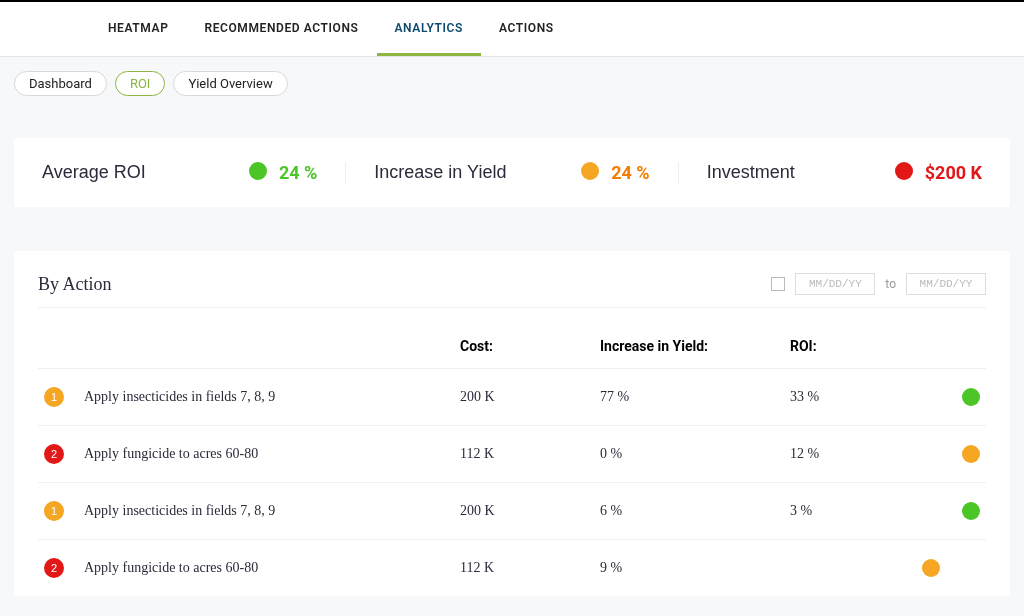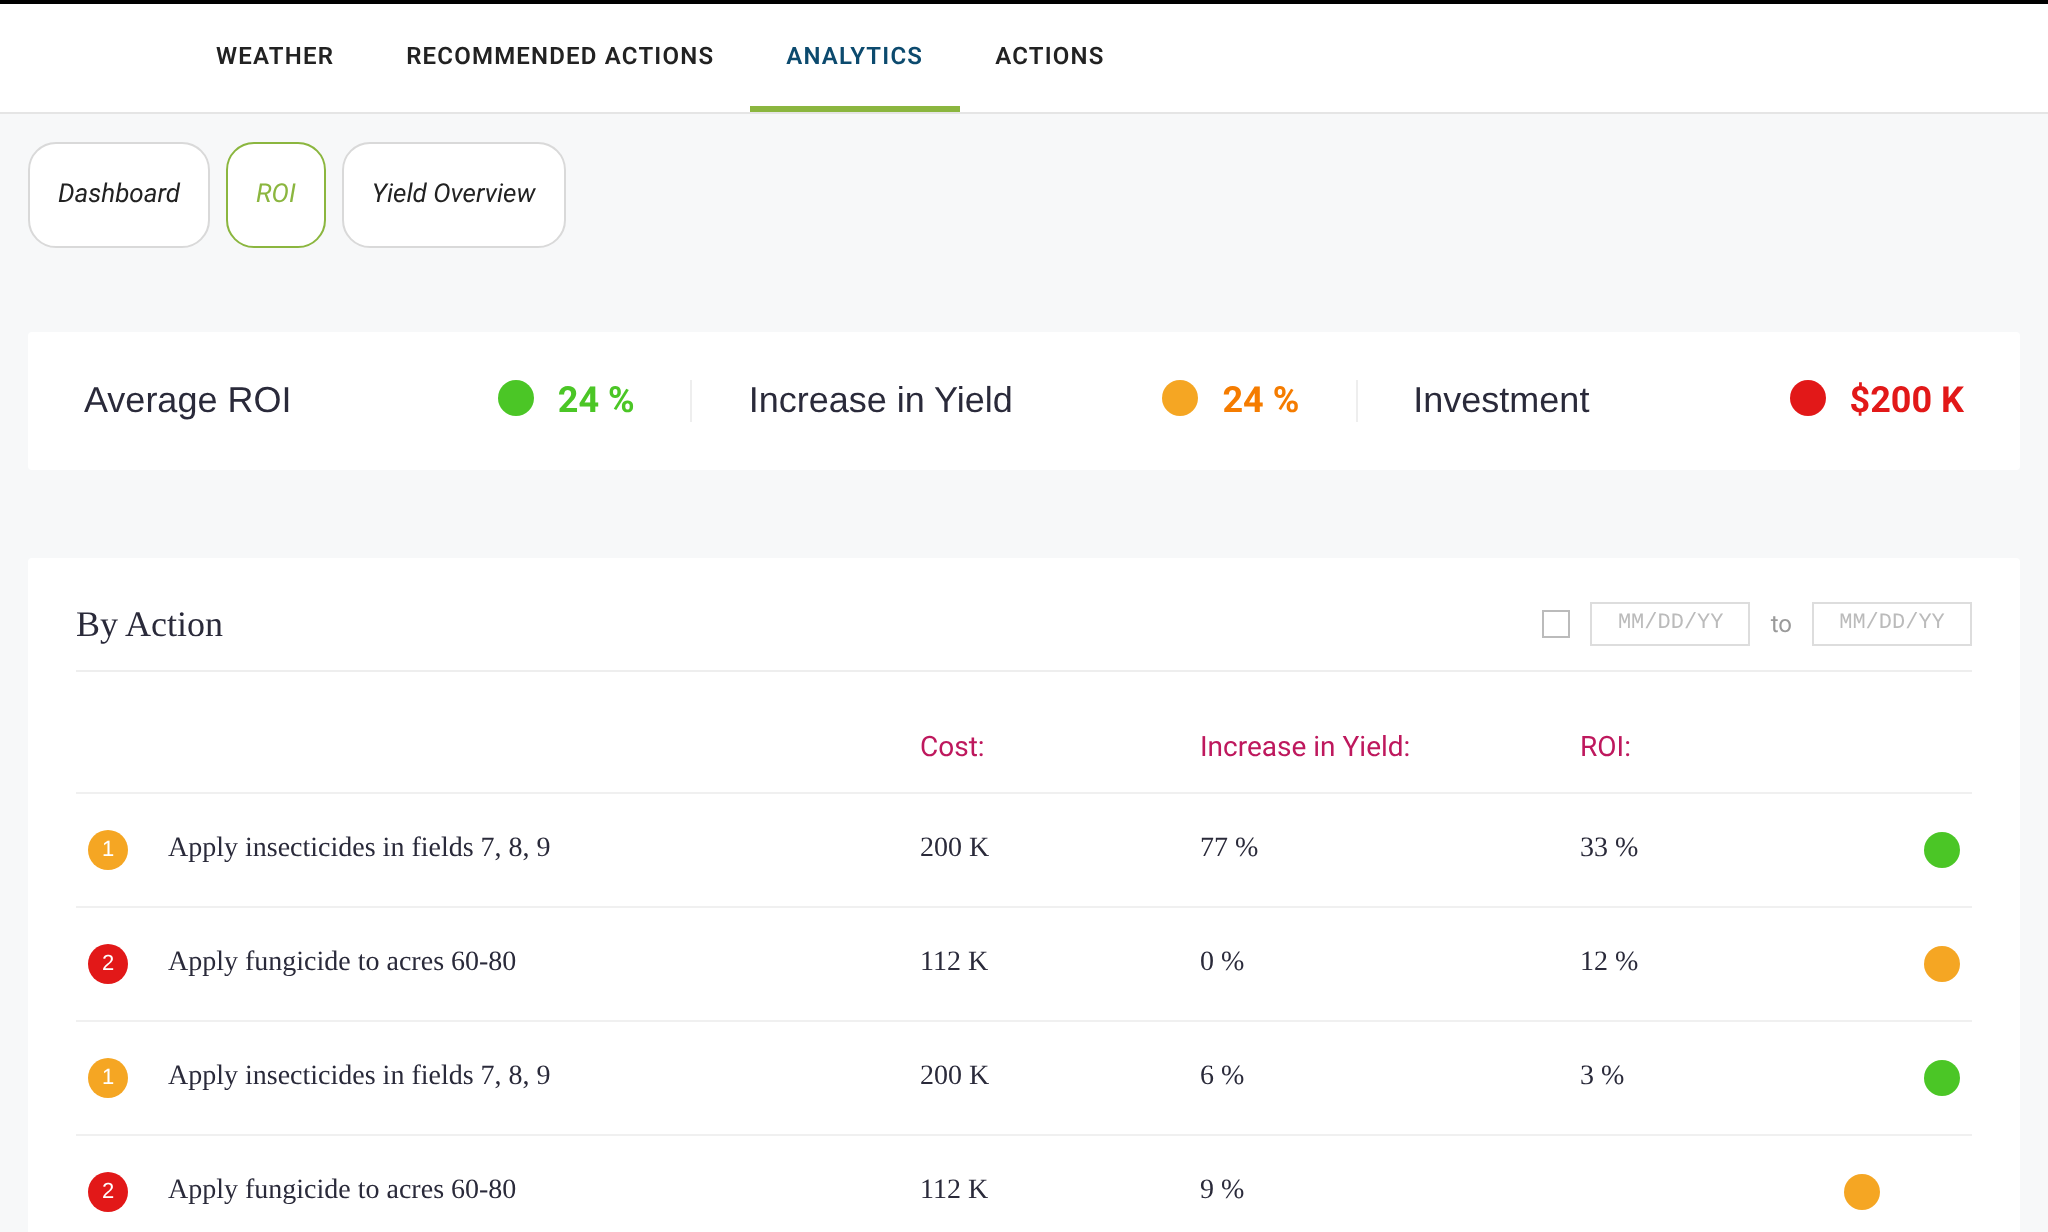--- a/index.html
+++ b/index.html
@@ -37,25 +37,24 @@
   }
   .pillbar {
     padding: 14px 14px 0 14px;
     display: flex;
     gap: 8px;
   }
   .pill {
     background: #fff;
     border: 1px solid #d9d9d9;
     border-radius: 14px;
-    padding: 18px 14px;
+    padding: 4px 14px;
     font-size: 13px;
     color: #222;
     cursor: pointer;
-    font-style: italic;
   }
   .pill.active {
     border-color: #8bb63f;
     color: #8bb63f;
   }
   .cards {
     display: flex;
     margin: 42px 14px 0 14px;
     background: #fff;
     border-radius: 2px;
@@ -135,21 +134,22 @@
     color: #bbb;
     text-align: center;
     cursor: text;
     font-family: Liberation Mono, monospace;
   }
   .colhead {
     display: grid;
     grid-template-columns: 40px 1fr 140px 190px 150px 40px;
     padding: 0 6px 14px 6px;
     font-size: 14px;
-    color: #be185d;
+    color: #000000;
+    font-weight: bold;
   }
   .row {
     display: grid;
     grid-template-columns: 40px 1fr 140px 190px 150px 40px;
     align-items: center;
     padding: 18px 6px;
     border-top: 1px solid #f0f0f0;
     font-size: 14px;
     color: #2a2a3a;
     font-family: Georgia, "Times New Roman", serif;
@@ -171,21 +171,21 @@
     width: 18px;
     height: 18px;
     border-radius: 50%;
     justify-self: end;
   }
 </style>
 </head>
 <body>
 
 <div class="topbar">
-  <div class="tab">WEATHER</div>
+  <div class="tab">HEATMAP</div>
   <div class="tab">RECOMMENDED ACTIONS</div>
   <div class="tab active">ANALYTICS</div>
   <div class="tab">ACTIONS</div>
 </div>
 
 <div class="pillbar">
   <div class="pill">Dashboard</div>
   <div class="pill active">ROI</div>
   <div class="pill">Yield Overview</div>
 </div>

